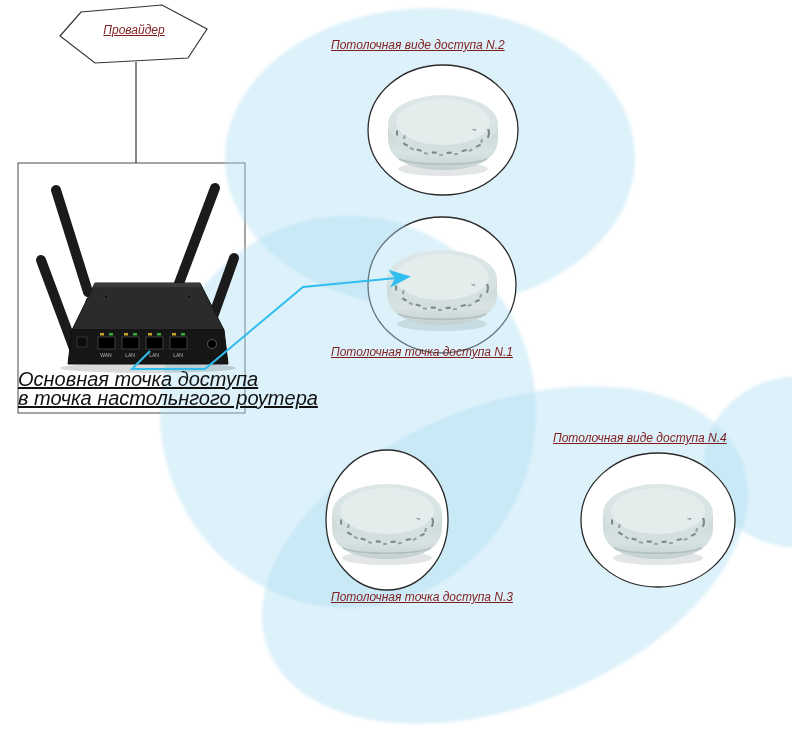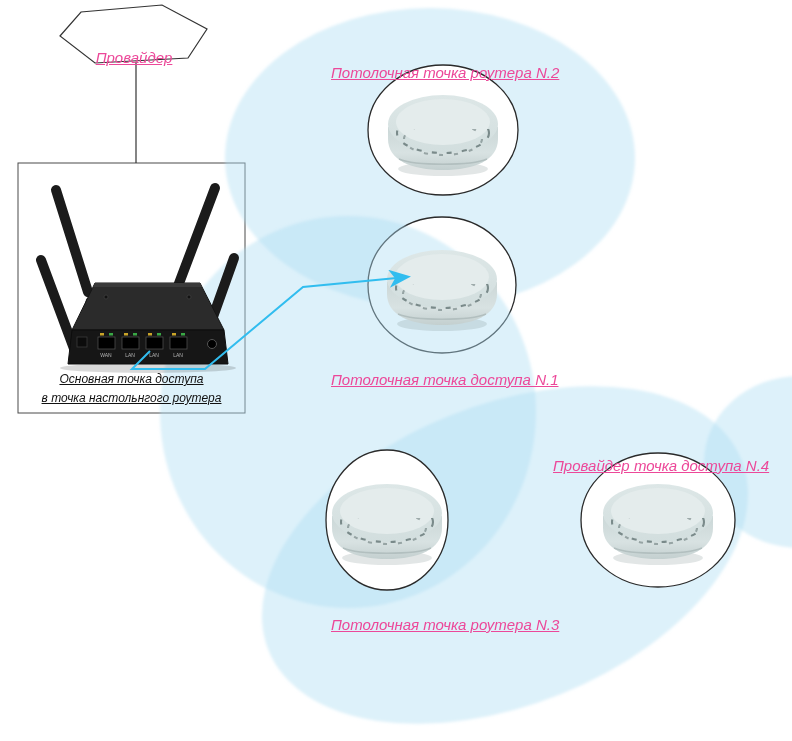--- a/index.html
+++ b/index.html
@@ -7,33 +7,32 @@
     position:relative;
     width:792px;height:741px;
     background:#ffffff;
     overflow:hidden;
     font-family:"Liberation Sans", sans-serif;
     color:#111111;
   }
   .stage svg{position:absolute;left:0;top:0;}
   .lbl{
     position:absolute;
-    font-size:15px;
+    font-size:12px;
     font-style:italic;
     text-decoration:underline;
     white-space:nowrap;
-    color:#ec4899;
-    margin-top:26px;
+    color:#7f1d1d;
   }
   .lbl-center{text-align:center;}
   .router-caption{
     position:absolute;
     left:18px;top:370px;width:227px;
     text-align:center;
-    font-size:12px;font-style:italic;
+    font-size:20px;font-style:italic;
     line-height:19px;
     color:#111111;
   }
   .router-caption span{text-decoration:underline;display:block;white-space:nowrap;}
 </style>
 </head>
 <body>
 
 <div class="stage">
 
@@ -146,18 +145,18 @@
     <polyline points="150,351 132,369 205,369 303,287 407,277" fill="none" stroke-width="2" marker-end="url(#arrowhead)" stroke="#31BDEF"></polyline>
   </svg>
 
   <div class="lbl lbl-center" style="left:58px;top:23px;width:152px;">Провайдер</div>
 
   <div class="router-caption">
     <span>Основная точка доступа</span>
     <span>в точка настольнгого роутера</span>
   </div>
 
-  <div class="lbl" style="left:331px;top:38px;">Потолочная точка роутера N.2</div>
+  <div class="lbl" style="left:331px;top:38px;">Потолочная виде доступа N.2</div>
   <div class="lbl" style="left:331px;top:345px;font-style:italic;">Потолочная точка доступа N.1</div>
-  <div class="lbl" style="left:331px;top:590px;">Потолочная точка роутера N.3</div>
-  <div class="lbl" style="left:553px;top:431px;">Провайдер точка доступа N.4</div>
+  <div class="lbl" style="left:331px;top:590px;">Потолочная точка доступа N.3</div>
+  <div class="lbl" style="left:553px;top:431px;">Потолочная виде доступа N.4</div>
 
 </div>
 
 </body></html>

